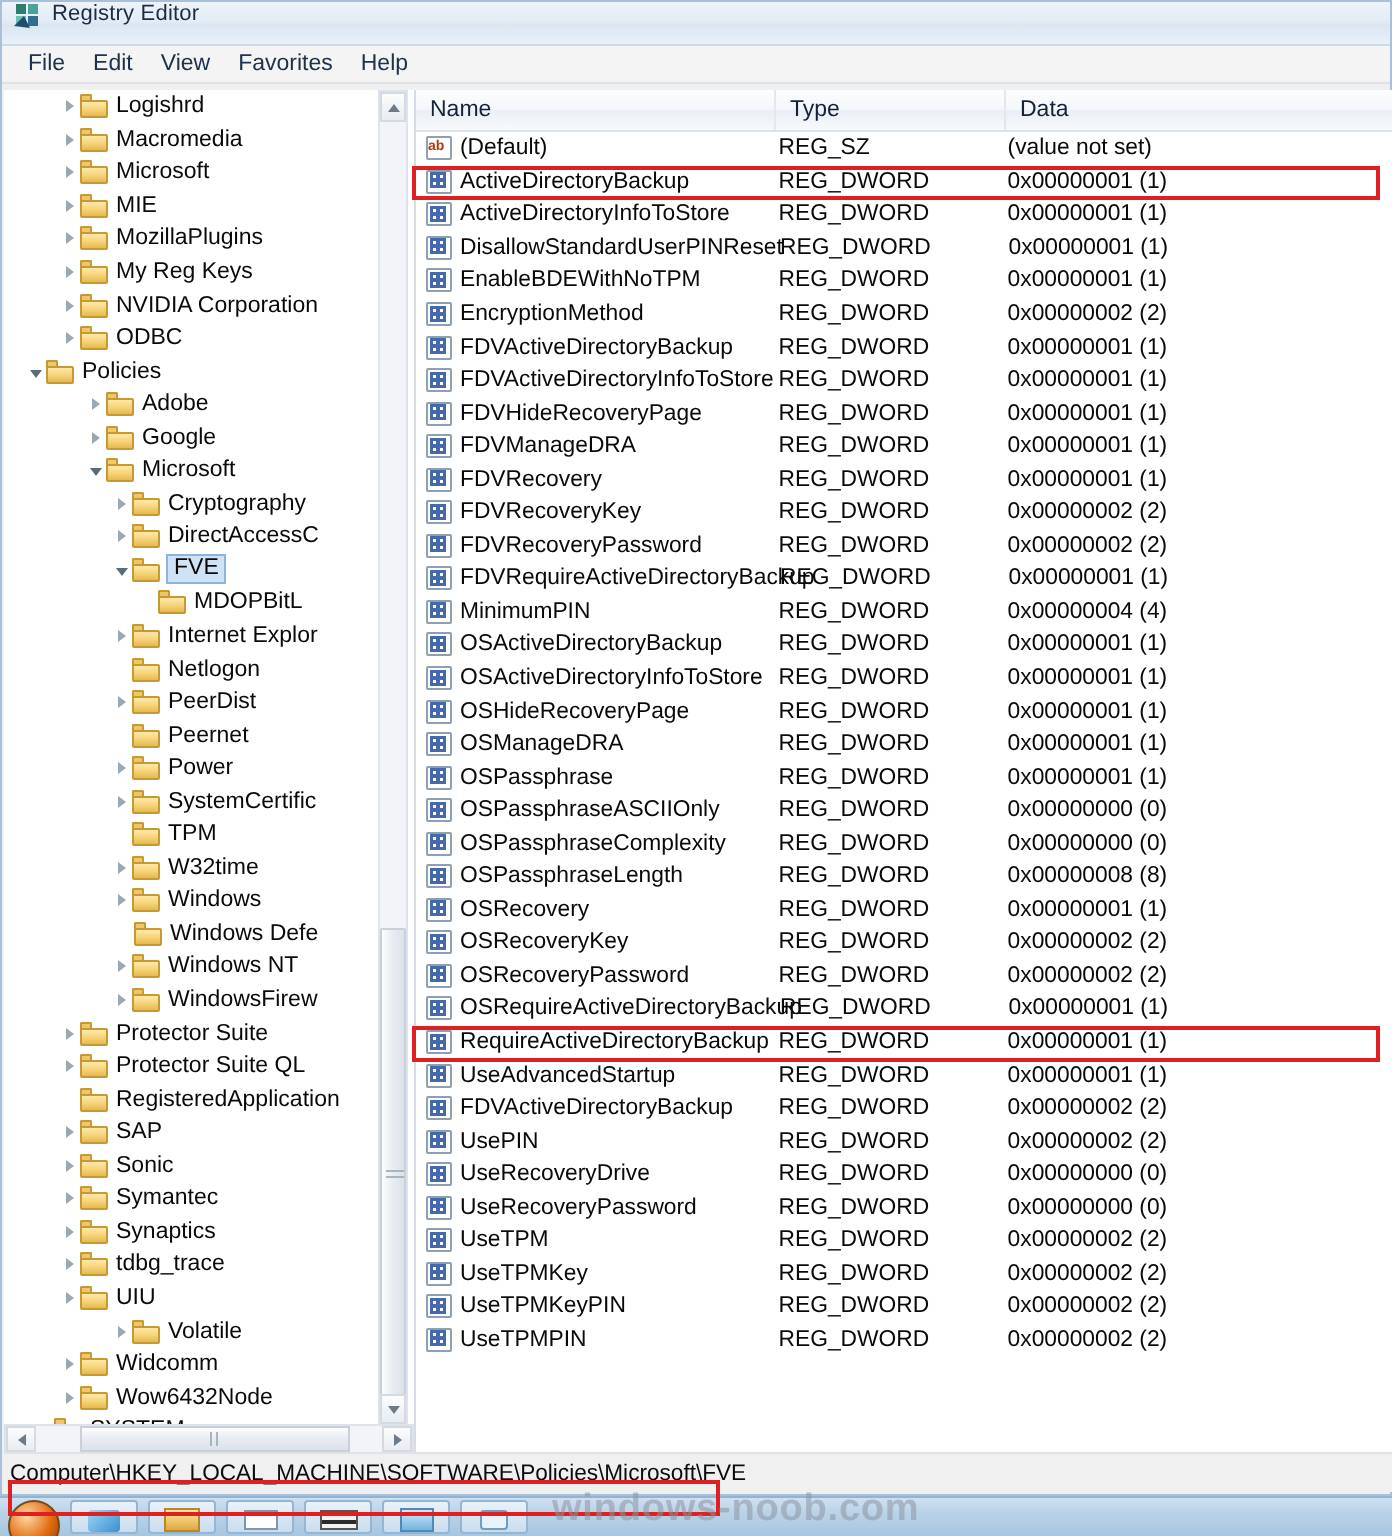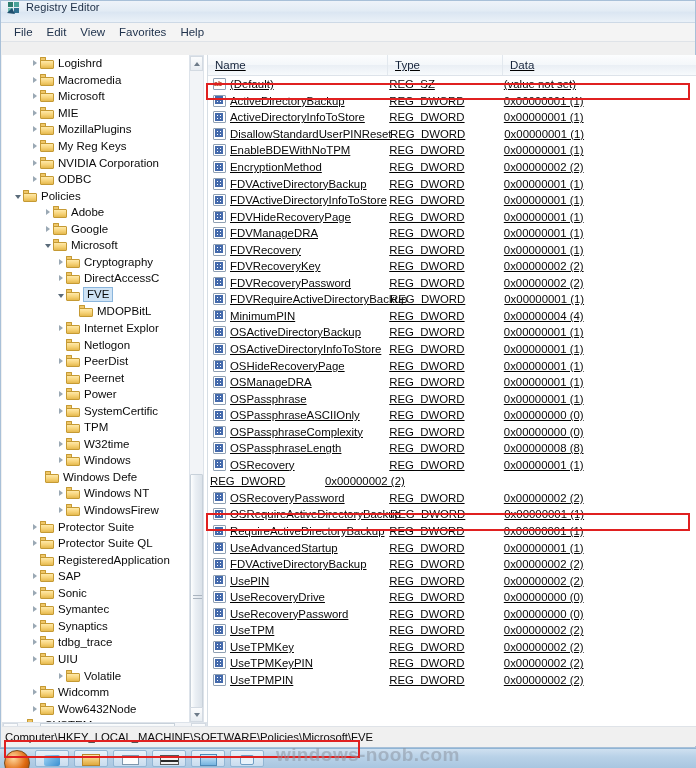--- a/index.html
+++ b/index.html
@@ -43,24 +43,23 @@
     padding-left: 6px;
     border-bottom: 1px solid #dfe3e8;
   }
   .menu-item {
     font-size: 11.5px; color: #20334d;
     padding: 1px 7px; cursor: default;
   }
 
   
   .panes {
-    position: absolute; left: 1px; top: 54px;
+    position: absolute; left: 1px; top: 44px;
     width: 694px; height: 682px;
     display: flex;
-    text-decoration: underline;
   }
 
   
   .treepane {
     position: relative;
     width: 206px; height: 100%;
     background: #ffffff;
     border-right: 1px solid #d6dde4;
     overflow: hidden;
   }
@@ -563,21 +562,21 @@
             <div class="tnode" style="padding-left: 53px;">
               <span class="twist">
                 <span class="arrow-collapsed"></span>
               </span>
               <span class="folder">
                 <span class="ft"></span>
                 <span class="fb"></span>
               </span>
               <span class="tlabel">Windows</span>
             </div>
-            <div class="tnode" style="padding-left: 32px;">
+            <div class="tnode" style="padding-left: 54px;">
               <span class="twist"></span>
               <span class="folder">
                 <span class="ft"></span>
                 <span class="fb"></span>
               </span>
               <span class="tlabel">Windows Defe</span>
             </div>
             <div class="tnode" style="padding-left: 53px;">
               <span class="twist">
                 <span class="arrow-collapsed"></span>
@@ -1020,20 +1019,27 @@
                 <span class="vicon dword">
                   <span class="frame"></span>
                   <span class="bits"></span>
                 </span>
                 <span>OSRecovery</span>
               </div>
               <div class="cell-type">REG_DWORD</div>
               <div class="cell-data">0x00000001 (1)</div>
             </div>
             <div class="lrow">
+              <div class="cell-name">
+                <span class="vicon dword">
+                  <span class="frame"></span>
+                  <span class="bits"></span>
+                </span>
+                <span>OSRecoveryKey</span>
+              </div>
               <div class="cell-type">REG_DWORD</div>
               <div class="cell-data">0x00000002 (2)</div>
             </div>
             <div class="lrow">
               <div class="cell-name">
                 <span class="vicon dword">
                   <span class="frame"></span>
                   <span class="bits"></span>
                 </span>
                 <span>OSRecoveryPassword</span>

